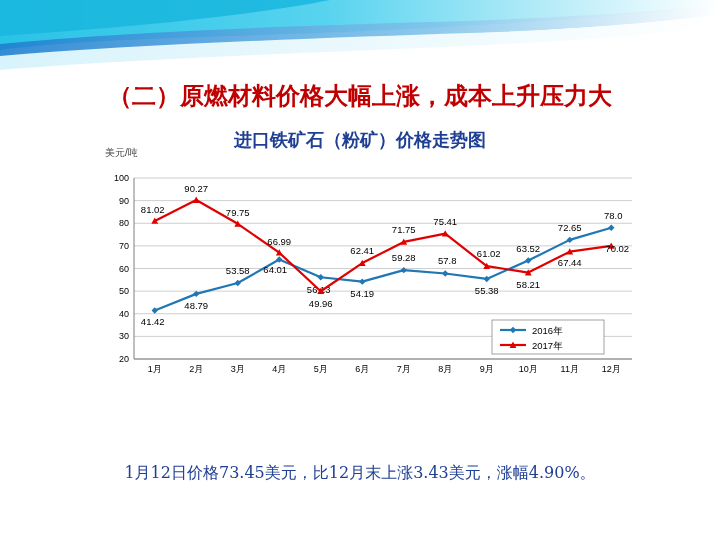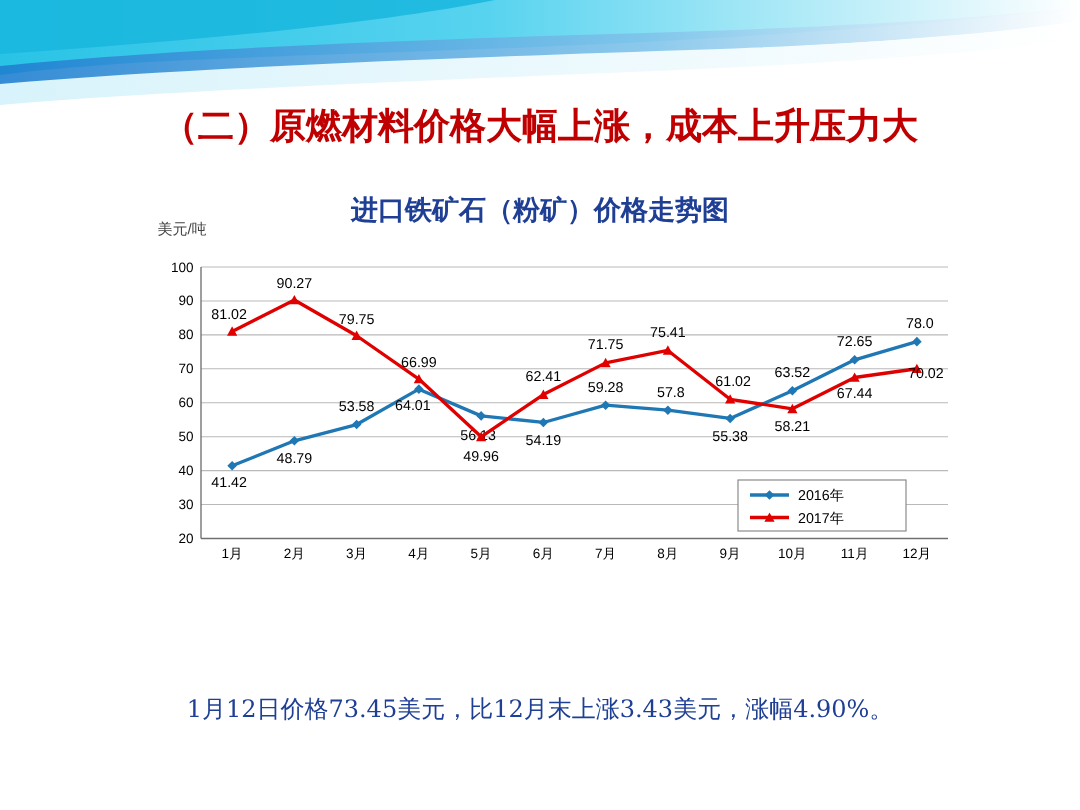--- a/index.html
+++ b/index.html
@@ -4,21 +4,21 @@
 <style>
   html,body{margin:0;padding:0;}
   body{width:720px;height:540px;overflow:hidden;background:#ffffff;
        font-family:"Liberation Sans","DejaVu Sans",sans-serif;position:relative;}
 
   
   #header-band{position:absolute;left:0;top:0;width:720px;height:72px;overflow:hidden;}
   #header-band svg{display:block;}
 
   
-  #main-title{position:absolute;left:0;top:68px;width:720px;text-align:center;
+  #main-title{position:absolute;left:0;top:80px;width:720px;text-align:center;
       font-family:"DejaVu Serif","Liberation Serif",serif;
       font-size:24px;font-weight:bold;color:#c00000;letter-spacing:0px;}
   #sub-title{position:absolute;left:0;top:128px;width:720px;text-align:center;
       font-family:"DejaVu Serif","Liberation Serif",serif;
       font-size:18px;font-weight:bold;color:#1f3f94;}
   #unit-label{position:absolute;left:105px;top:146px;font-size:10px;color:#444;}
 
   
   #chart-area{position:absolute;left:100px;top:170px;width:540px;height:215px;}
   #chart-svg{display:block;}

